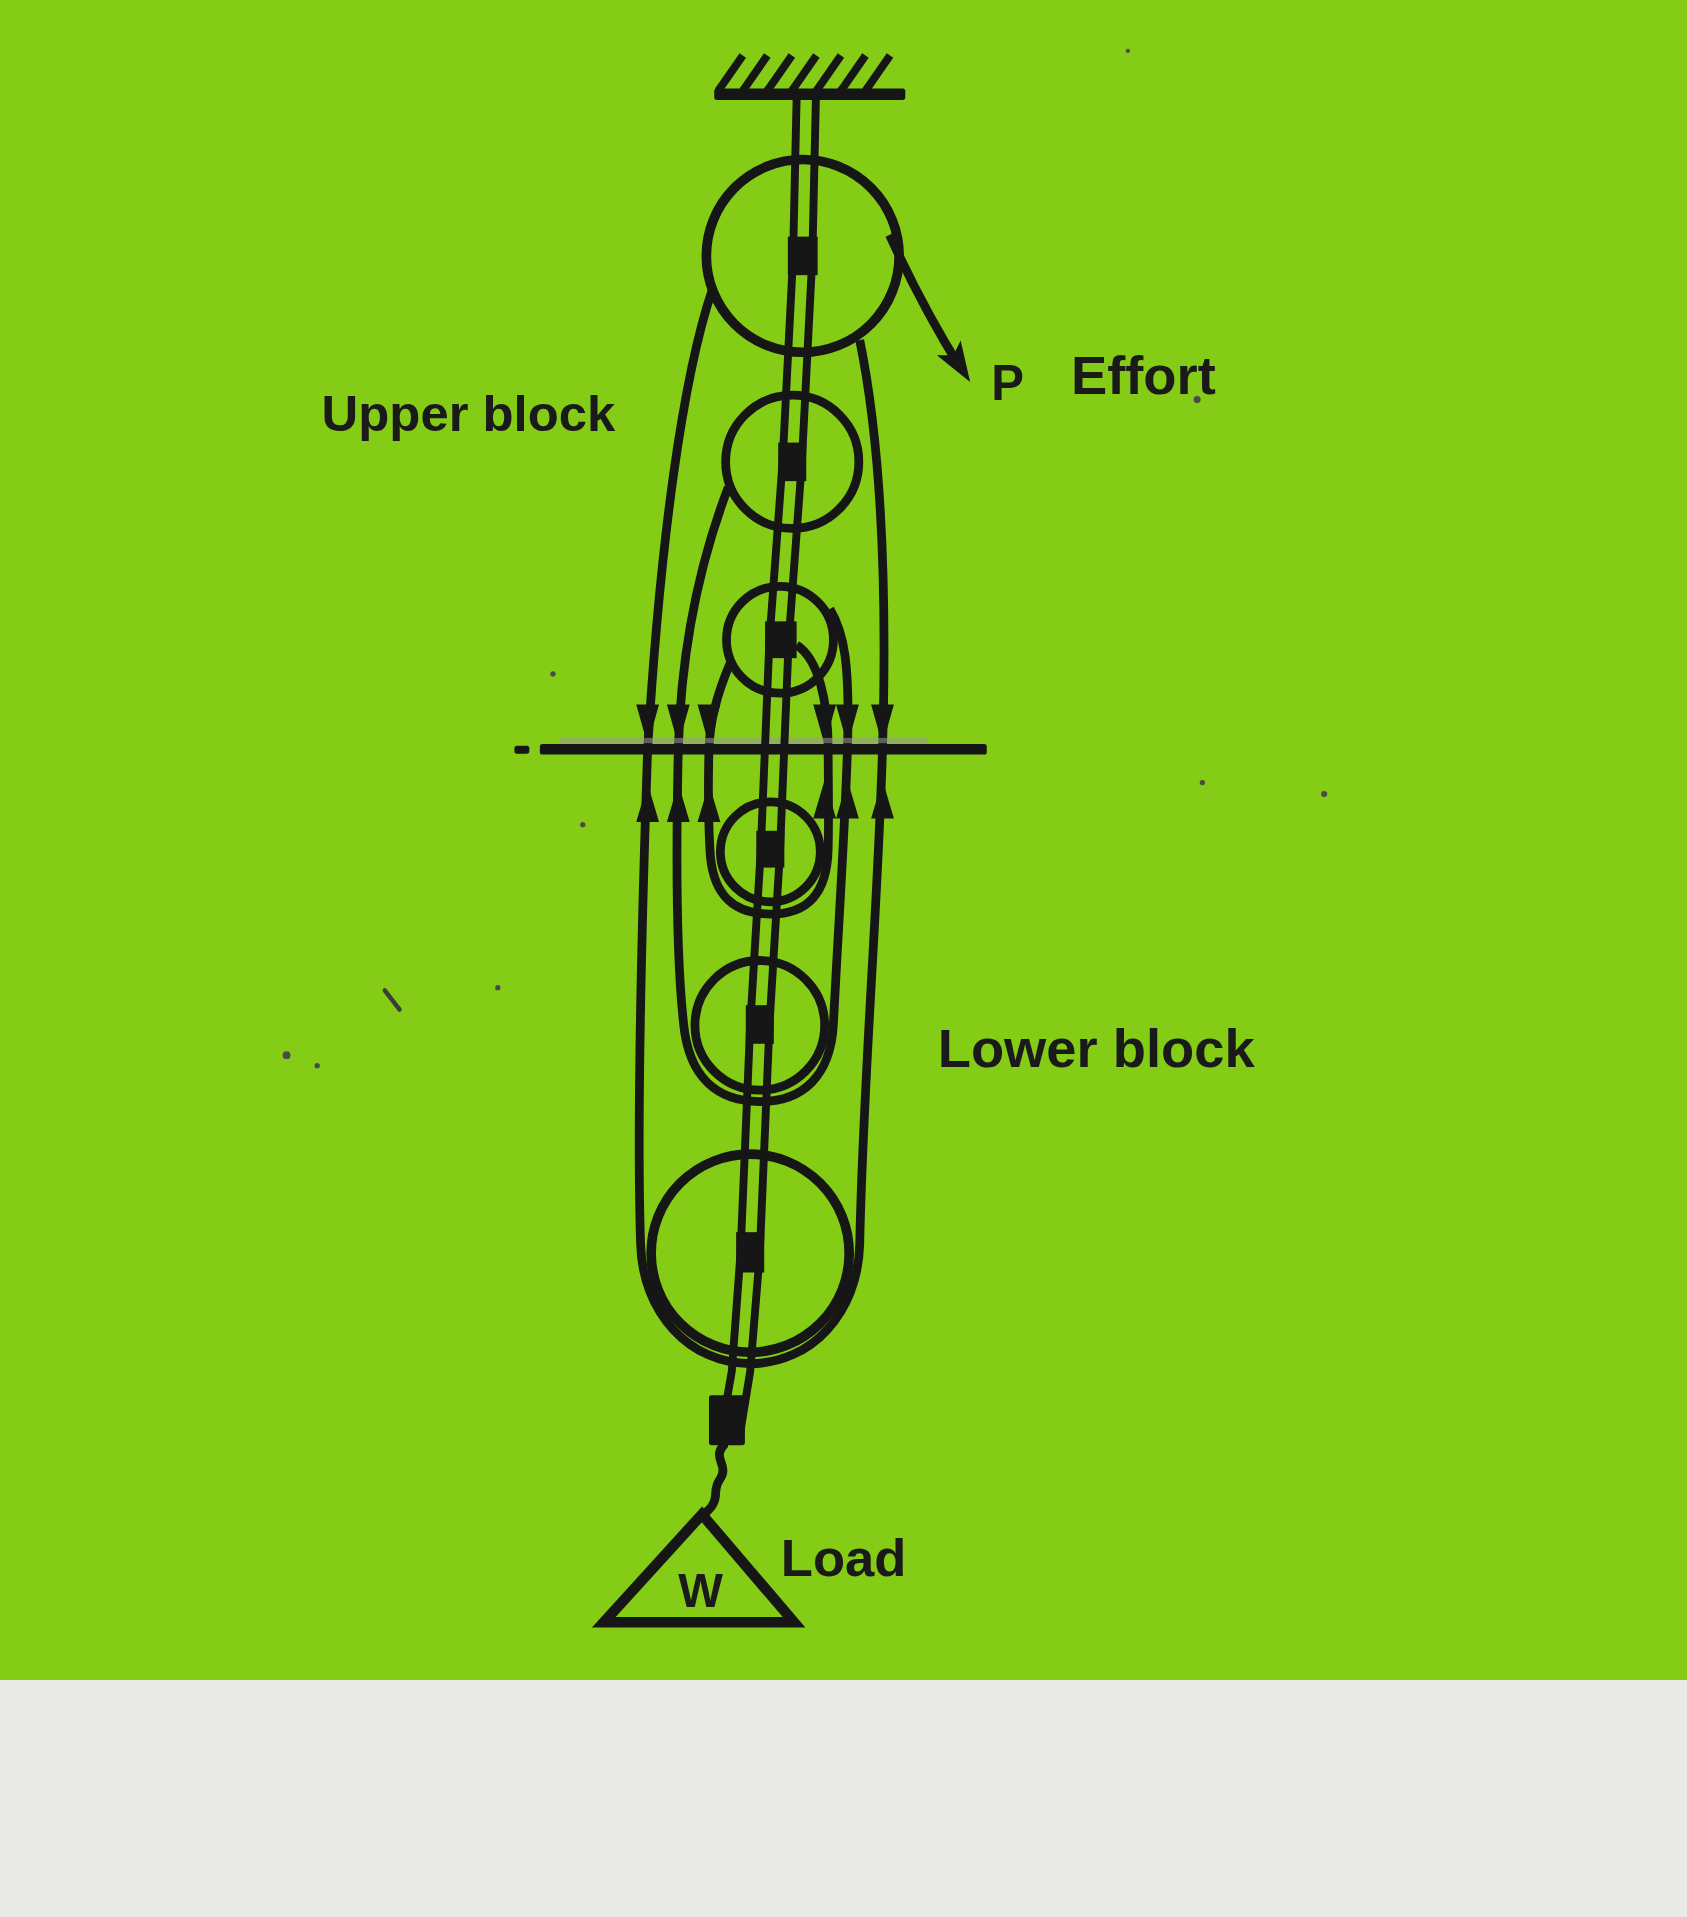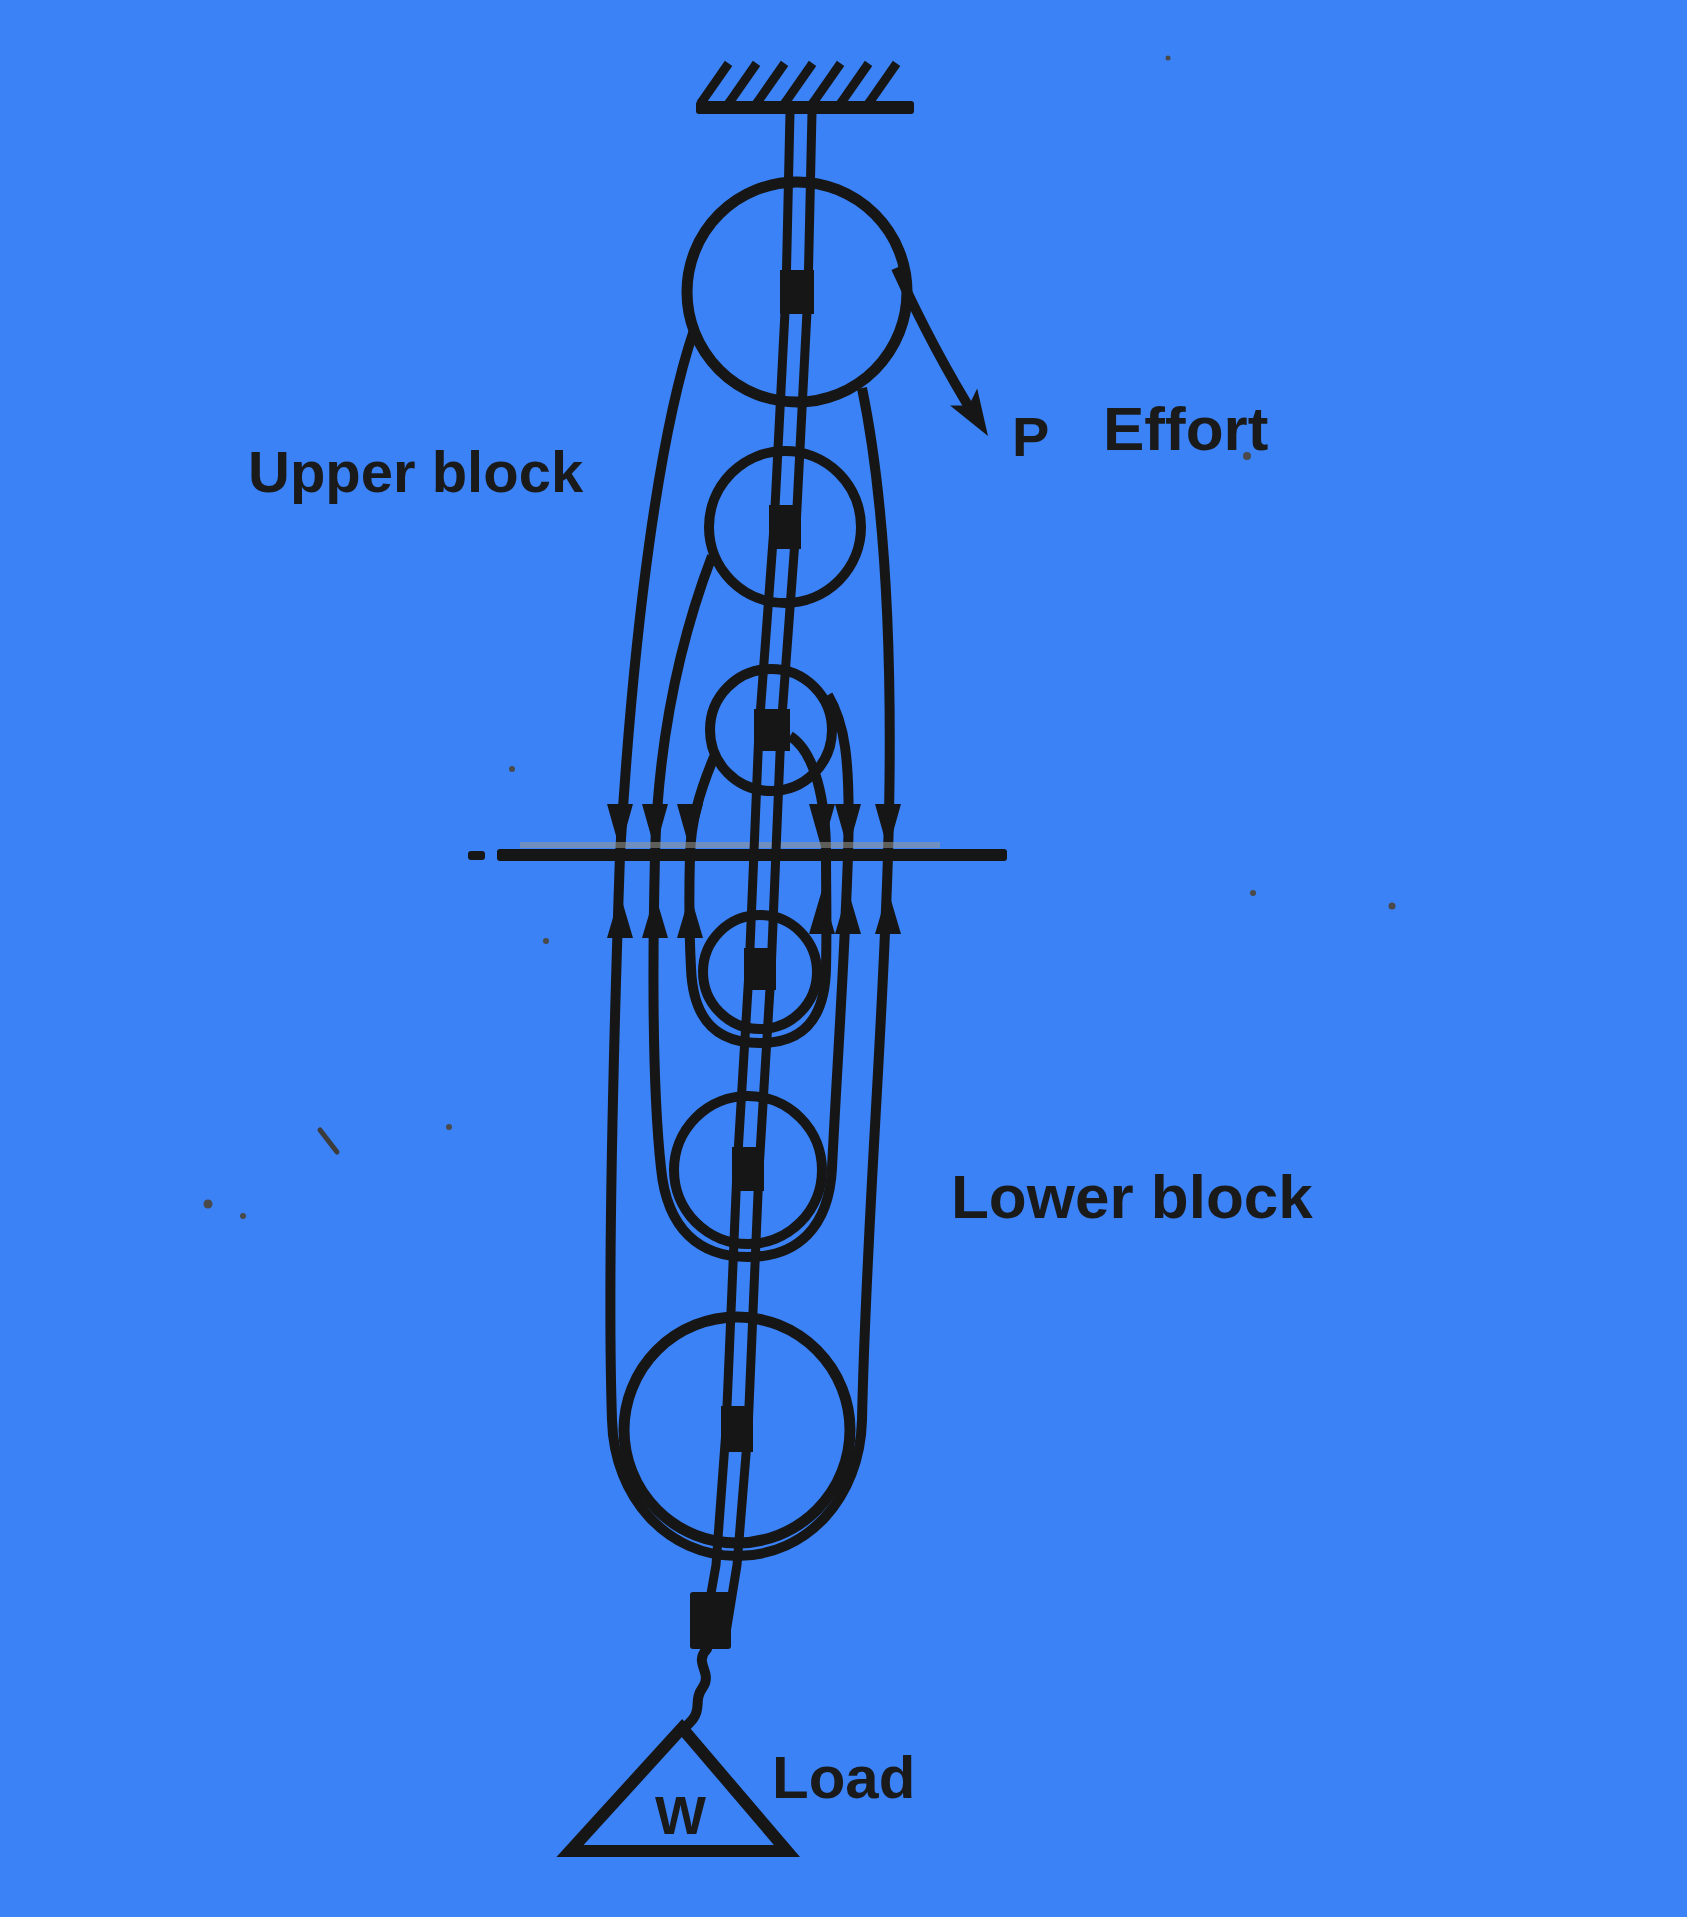--- a/index.html
+++ b/index.html
@@ -4,22 +4,22 @@
 <style>
   html, body {
     margin: 0;
     padding: 0;
     background: #e9e9e7;
     font-family: "Liberation Sans", sans-serif;
   }
   #canvas {
     position: relative;
     width: 1687px;
-    height: 1917px;
-    background: #3b82f6;
+    height: 1680px;
+    background: #84cc16;
     overflow: hidden;
   }
   #diagram-svg {
     position: absolute;
     inset: 0;
     width: 100%;
     height: 100%;
   }
   .ink-stroke { stroke: #161616; fill: none; }
   .ink-fill   { fill: #161616; stroke: none; }

